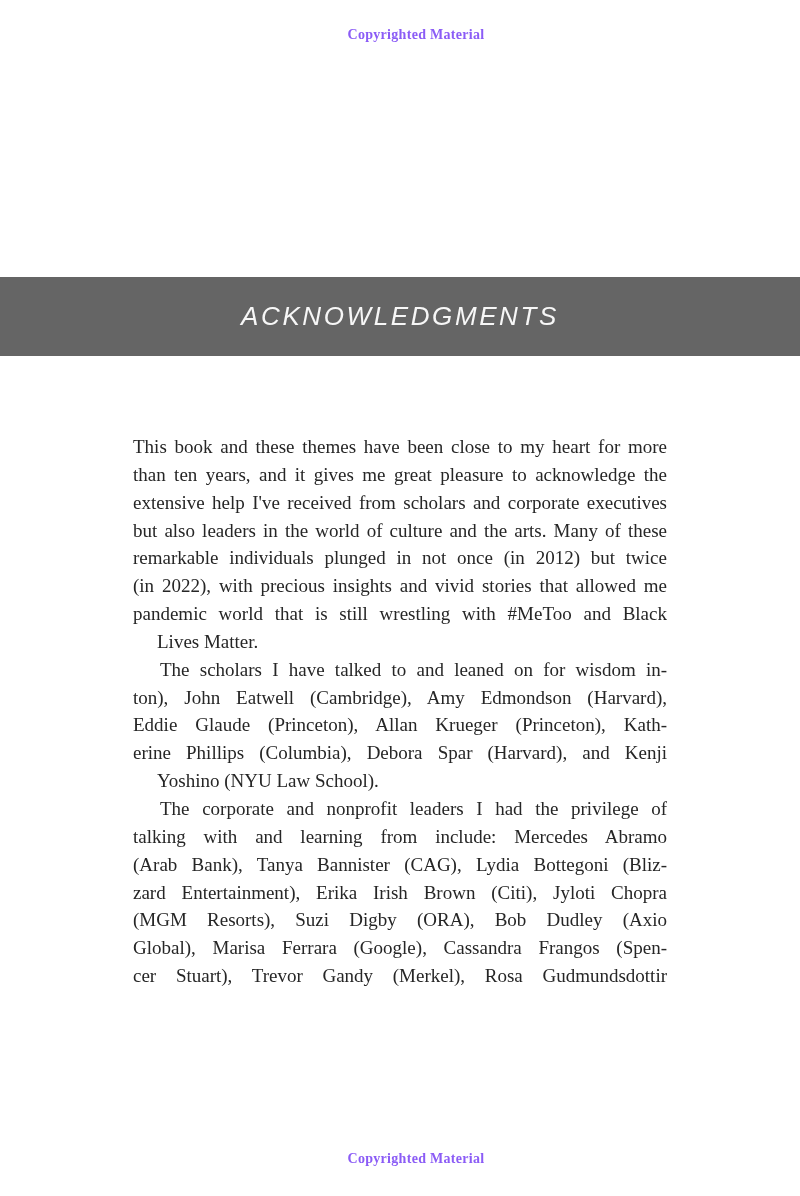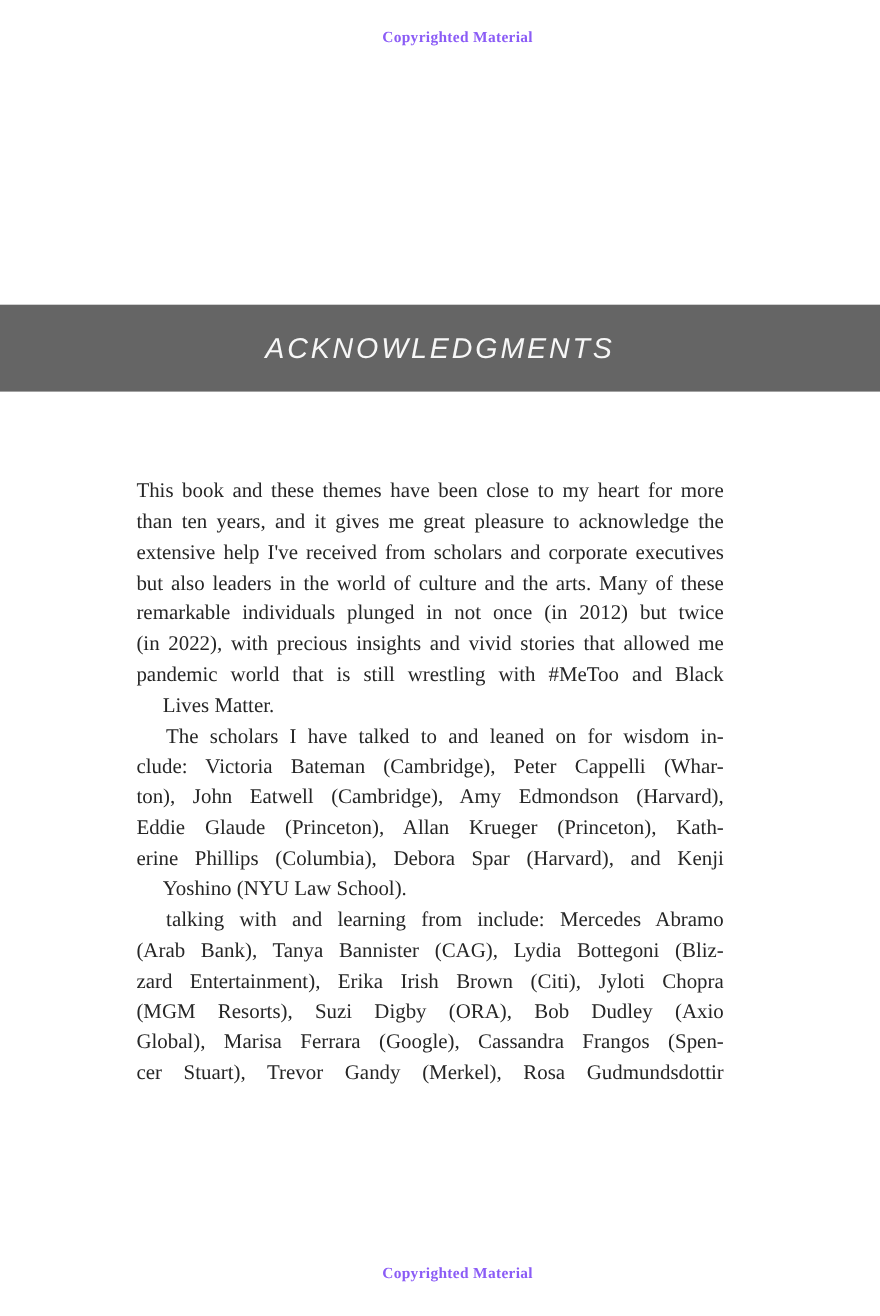--- a/index.html
+++ b/index.html
@@ -44,21 +44,21 @@
   .chapter-title {
     color: #f7f7f7;
     font-family: "Liberation Sans", sans-serif;
     font-size: 26px;
     font-weight: 400;
     letter-spacing: 2.6px;
   }
 
   .body-text {
     position: absolute;
-    left: 124px;
+    left: 133px;
     top: 433px;
     width: 534px;
     font-family: "Liberation Serif", serif;
     font-size: 19px;
     color: #262626;
   }
   .para { margin: 0; }
   .para.indented .line:first-child { text-indent: 27px; }
   .line {
     line-height: 27.85px;
@@ -94,27 +94,27 @@
         <div class="line justified">than ten years, and it gives me great pleasure to acknowledge the</div>
         <div class="line justified">extensive help I've received from scholars and corporate executives</div>
         <div class="line justified">but also leaders in the world of culture and the arts. Many of these</div>
         <div class="line justified">remarkable individuals plunged in not once (in 2012) but twice</div>
         <div class="line justified">(in 2022), with precious insights and vivid stories that allowed me</div>
         <div class="line justified">pandemic world that is still wrestling with #MeToo and Black</div>
         <div class="line flush">Lives Matter.</div>
       </div>
       <div class="para indented">
         <div class="line justified">The scholars I have talked to and leaned on for wisdom in-</div>
-        <div class="line justified">clude: Victoria Bateman (Cambridge), Peter Cappelli (Whar-</div>
         <div class="line justified">ton), John Eatwell (Cambridge), Amy Edmondson (Harvard),</div>
         <div class="line justified">Eddie Glaude (Princeton), Allan Krueger (Princeton), Kath-</div>
         <div class="line justified">erine Phillips (Columbia), Debora Spar (Harvard), and Kenji</div>
         <div class="line flush">Yoshino (NYU Law School).</div>
       </div>
       <div class="para indented">
+        <div class="line justified">The corporate and nonprofit leaders I had the privilege of</div>
         <div class="line justified">talking with and learning from include: Mercedes Abramo</div>
         <div class="line justified">(Arab Bank), Tanya Bannister (CAG), Lydia Bottegoni (Bliz-</div>
         <div class="line justified">zard Entertainment), Erika Irish Brown (Citi), Jyloti Chopra</div>
         <div class="line justified">(MGM Resorts), Suzi Digby (ORA), Bob Dudley (Axio</div>
         <div class="line justified">Global), Marisa Ferrara (Google), Cassandra Frangos (Spen-</div>
         <div class="line justified">cer Stuart), Trevor Gandy (Merkel), Rosa Gudmundsdottir</div>
       </div>
     </div>
 
   <div class="copyright-notice bottom">Copyrighted Material</div>

